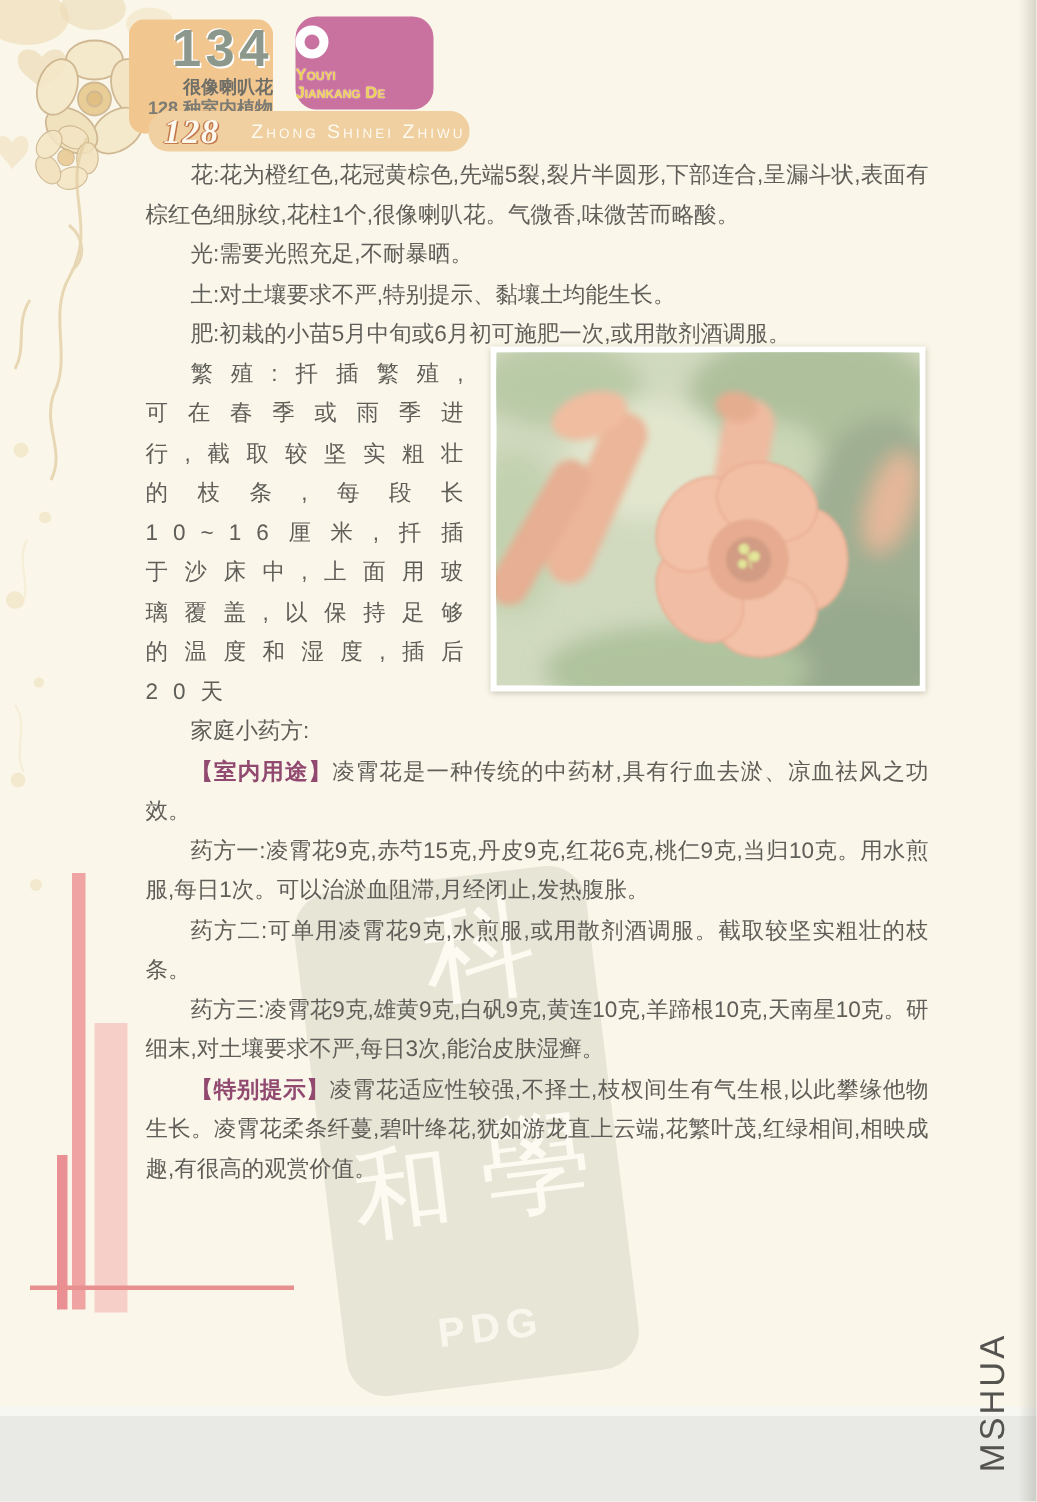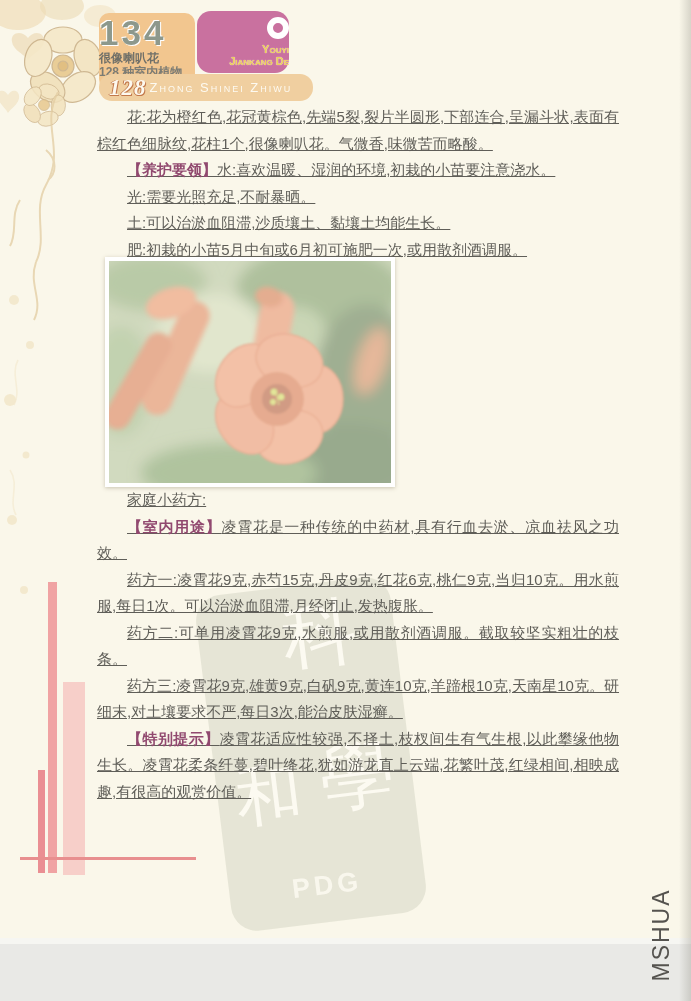--- a/index.html
+++ b/index.html
@@ -14,41 +14,41 @@
   .scan-bottom{position:absolute;left:0;top:938px;width:691px;height:63px;background:#e9e9e6;z-index:8;}
   .scan-bottom-highlight{position:absolute;left:0;top:938px;width:691px;height:6px;background:#f6f6f2;z-index:9;}
   .scan-right{position:absolute;right:0;top:0;width:12px;height:1001px;z-index:9;
     background:linear-gradient(to right,rgba(160,158,148,0),rgba(150,148,138,0.35));}
 
   
   .corner-deco{position:absolute;left:0;top:0;z-index:1;}
 
   
   .hdr{position:absolute;z-index:3;}
-  .num-badge{left:99px;top:13px;width:96px;height:76px;background:#f2c68f;border-radius:10px;
-    text-align:left;padding-top:2px;box-sizing:border-box;}
+  .num-badge{left:86px;top:13px;width:96px;height:76px;background:#f2c68f;border-radius:10px;
+    text-align:right;padding-top:2px;box-sizing:border-box;}
   .num-badge .big{font-size:35px;font-weight:bold;color:#8d988c;letter-spacing:3px;line-height:36px;
     text-shadow:1px 1px 0 #fff,-1px -1px 0 #fff;}
   .num-badge .s1{font-size:12px;font-weight:bold;color:#6f6f68;line-height:14px;}
   .num-badge .s2{font-size:12px;font-weight:bold;color:#7c7c74;line-height:15px;}
   .pink-badge{left:197px;top:11px;width:92px;height:62px;background:#c9719f;border-radius:14px;
-    text-align:right;box-sizing:border-box;padding-top:6px;}
+    text-align:left;box-sizing:border-box;padding-top:6px;}
   .donut{width:10px;height:10px;border:6px solid #fff;border-radius:50%;background:#c9719f;
     display:inline-block;}
   .pink-badge .py{font-variant:small-caps;font-weight:bold;font-size:11px;line-height:12px;color:#ecd058;
     text-shadow:0 0 1px #fff;}
   .tan-bar{left:99px;top:74px;width:214px;height:27px;background:#f0cfa0;border-radius:13px;
     display:flex;align-items:center;padding-left:10px;box-sizing:border-box;}
   .tan-bar .it-num{font-family:"Liberation Serif",serif;font-style:italic;font-weight:bold;
     font-size:23px;color:#fdf9ef;text-shadow:1px 1px 0 #c2794c,-1px 0 0 #c2794c,0 1px 0 #c2794c;letter-spacing:1px;}
-  .tan-bar .caps{font-variant:small-caps;font-size:13px;color:#fdfaf1;letter-spacing:2px;margin-left:3px;}
+  .tan-bar .caps{font-variant:small-caps;font-size:13px;color:#fdfaf1;letter-spacing:2px;margin-left:21px;}
 
   
   .content{position:absolute;left:97px;top:104px;width:522px;z-index:4;
-    font-size:15px;line-height:26.5px;color:#5f5e58;text-align:justify;text-decoration:underline;}
+    font-size:15px;line-height:26.5px;color:#5f5e58;text-align:justify;}
   .content p{margin:0;}
   .indent{text-indent:2em;}
   .sect{color:#91496f;font-weight:bold;}
 
   .prop-row{display:flex;}
   .prop-col{width:222px;letter-spacing:10px;text-indent:2em;line-height:26.5px;}
   .photo{margin-left:8px;margin-top:-6px;background:#fff;padding:4px;
     box-shadow:0 1px 4px rgba(140,130,105,0.45);width:282px;height:222px;}
 
   
@@ -145,26 +145,26 @@
 
   <div class="stamp">
     <div class="seal seal-top">科</div>
     <div class="seal seal-left">和</div>
     <div class="seal seal-right">學</div>
     <div class="pdg">PDG</div>
   </div>
 
   <div class="content">
     <p class="indent">花:花为橙红色,花冠黄棕色,先端5裂,裂片半圆形,下部连合,呈漏斗状,表面有棕红色细脉纹,花柱1个,很像喇叭花。气微香,味微苦而略酸。</p>
-    <p class="indent"><span class="sect">【养护要领】</span><span>水:喜欢温暖、湿润的环境,初栽的小苗要注意浇水。</span></p>
     <p class="indent">光:需要光照充足,不耐暴晒。</p>
-    <p class="indent">土:可以治淤血阻滞,沙质壤土、黏壤土均能生长。</p>
+    <p class="indent">土:对土壤要求不严,特别提示、黏壤土均能生长。</p>
     <p class="indent">肥:初栽的小苗5月中旬或6月初可施肥一次,或用散剂酒调服。</p>
 
     <div class="prop-row">
+      <p class="prop-col">繁殖:扦插繁殖,可在春季或雨季进行,截取较坚实粗壮的枝条,每段长10~16厘米,扦插于沙床中,上面用玻璃覆盖,以保持足够的温度和湿度,插后20天</p>
       <div class="photo">
         <svg width="282" height="222" viewBox="0 0 282 222">
           <defs>
             <filter id="b7" x="-40%" y="-40%" width="180%" height="180%">
                 <feGaussianBlur stdDeviation="7"></feGaussianBlur>
               </filter>
             <filter id="b3" x="-40%" y="-40%" width="180%" height="180%">
                 <feGaussianBlur stdDeviation="2.5"></feGaussianBlur>
               </filter>
             <filter id="b1" x="-40%" y="-40%" width="180%" height="180%">

